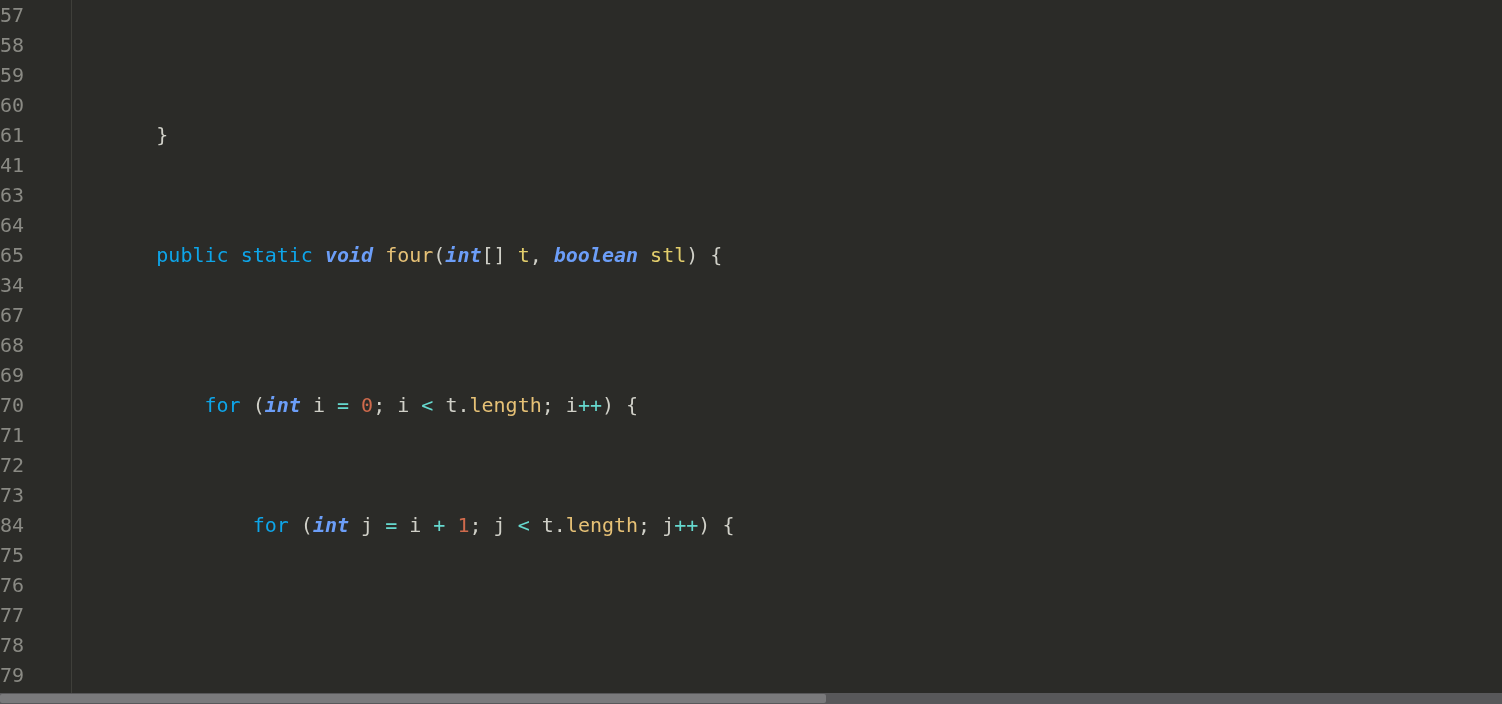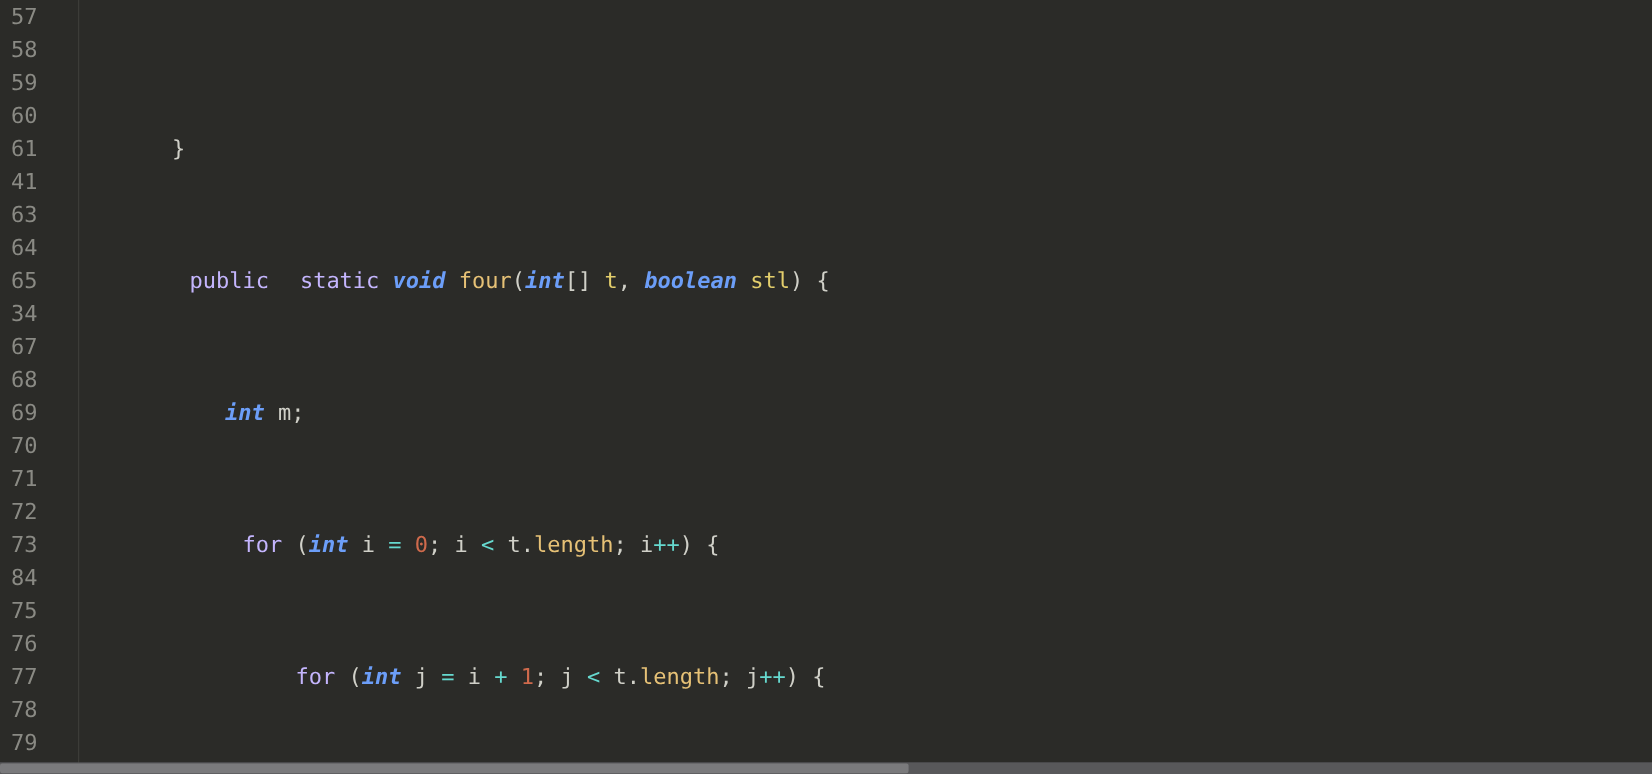--- a/index.html
+++ b/index.html
@@ -13,21 +13,21 @@
     width: 1502px;
     height: 704px;
     position: relative;
   }
   .editor {
     display: flex;
     height: 100%;
   }
   .gutter {
     width: 60px;
-    text-align: center;
+    text-align: left;
     padding-right: 16px;
     color: #8a8a84;
     user-select: none;
     flex-shrink: 0;
   }
   .gutter-line { height: 30px; }
   .code {
     flex: 1;
     white-space: pre;
     position: relative;
@@ -37,21 +37,21 @@
     position: relative;
   }
   .indent-guide {
     position: absolute;
     width: 1px;
     background: #3f3f3a;
     top: 0;
     bottom: 0;
   }
   .ig1 { left: 11px; }
-  .kw   { color: #c4b5fd; margin-left: 16px; }            
+  .kw   { color: #0ea5e9; }            
   .type { color: #6c9ef8; font-style: italic; font-weight: bold; }  
   .fn   { color: #e6c176; margin-top: 17px; }            
   .num  { color: #cf6a4c; }            
   .op   { color: #66d9cf; }            
   .par  { color: #e3ce6c; }            
   .var  { color: #d0d0c8; }            
   .punc { color: #d0d0c8; }            
   .brace{ color: #d0d0c8; }
   .scrollbar-h {
     position: absolute;
@@ -100,21 +100,20 @@
       <div class="gutter-line">78</div>
       <div class="gutter-line">79</div>
     </div>
   <div class="code">
     <div class="indent-guide ig1"></div>
 
     <div class="code-line"><span>        </span><span class="brace">}</span></div>
 
     <div class="code-line"><span>        </span><span class="kw">public</span> <span class="kw">static</span> <span class="type">void</span> <span class="fn">four</span><span class="punc">(</span><span class="type">int</span><span class="punc">[]</span> <span class="par">t</span><span class="punc">,</span> <span class="type">boolean</span> <span class="par">stl</span><span class="punc">)</span> <span class="brace">{</span></div>
 
-    <div class="code-line"><span>            </span><span class="type">int</span> <span class="var">m</span><span class="punc">;</span></div>
 
     <div class="code-line"><span>            </span><span class="kw">for</span> <span class="punc">(</span><span class="type">int</span> <span class="var">i</span> <span class="op">=</span> <span class="num">0</span><span class="punc">;</span> <span class="var">i</span> <span class="op">&lt;</span> <span class="var">t</span><span class="punc">.</span><span class="fn">length</span><span class="punc">;</span> <span class="var">i</span><span class="op">++</span><span class="punc">)</span> <span class="brace">{</span></div>
 
     <div class="code-line"><span>                </span><span class="kw">for</span> <span class="punc">(</span><span class="type">int</span> <span class="var">j</span> <span class="op">=</span> <span class="var">i</span> <span class="op">+</span> <span class="num">1</span><span class="punc">;</span> <span class="var">j</span> <span class="op">&lt;</span> <span class="var">t</span><span class="punc">.</span><span class="fn">length</span><span class="punc">;</span> <span class="var">j</span><span class="op">++</span><span class="punc">)</span> <span class="brace">{</span></div>
 
     
 
     
 
     

